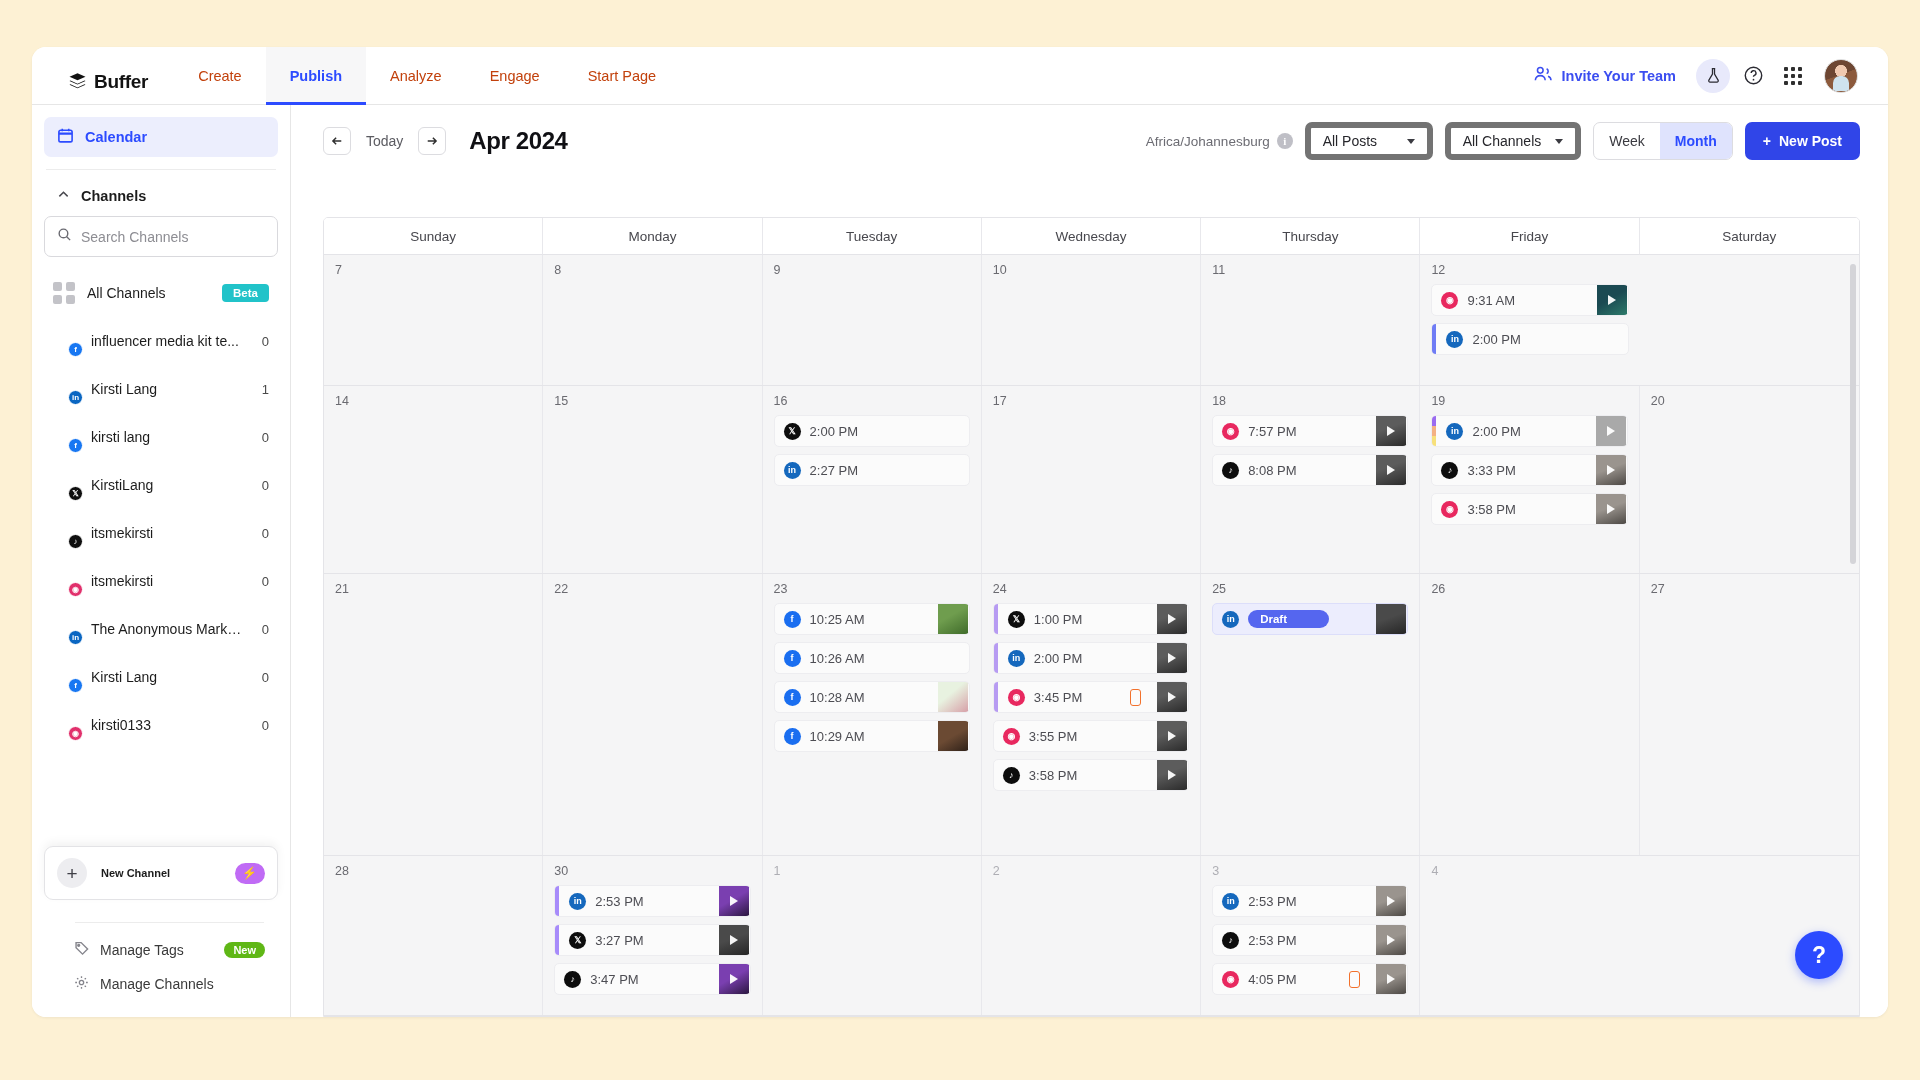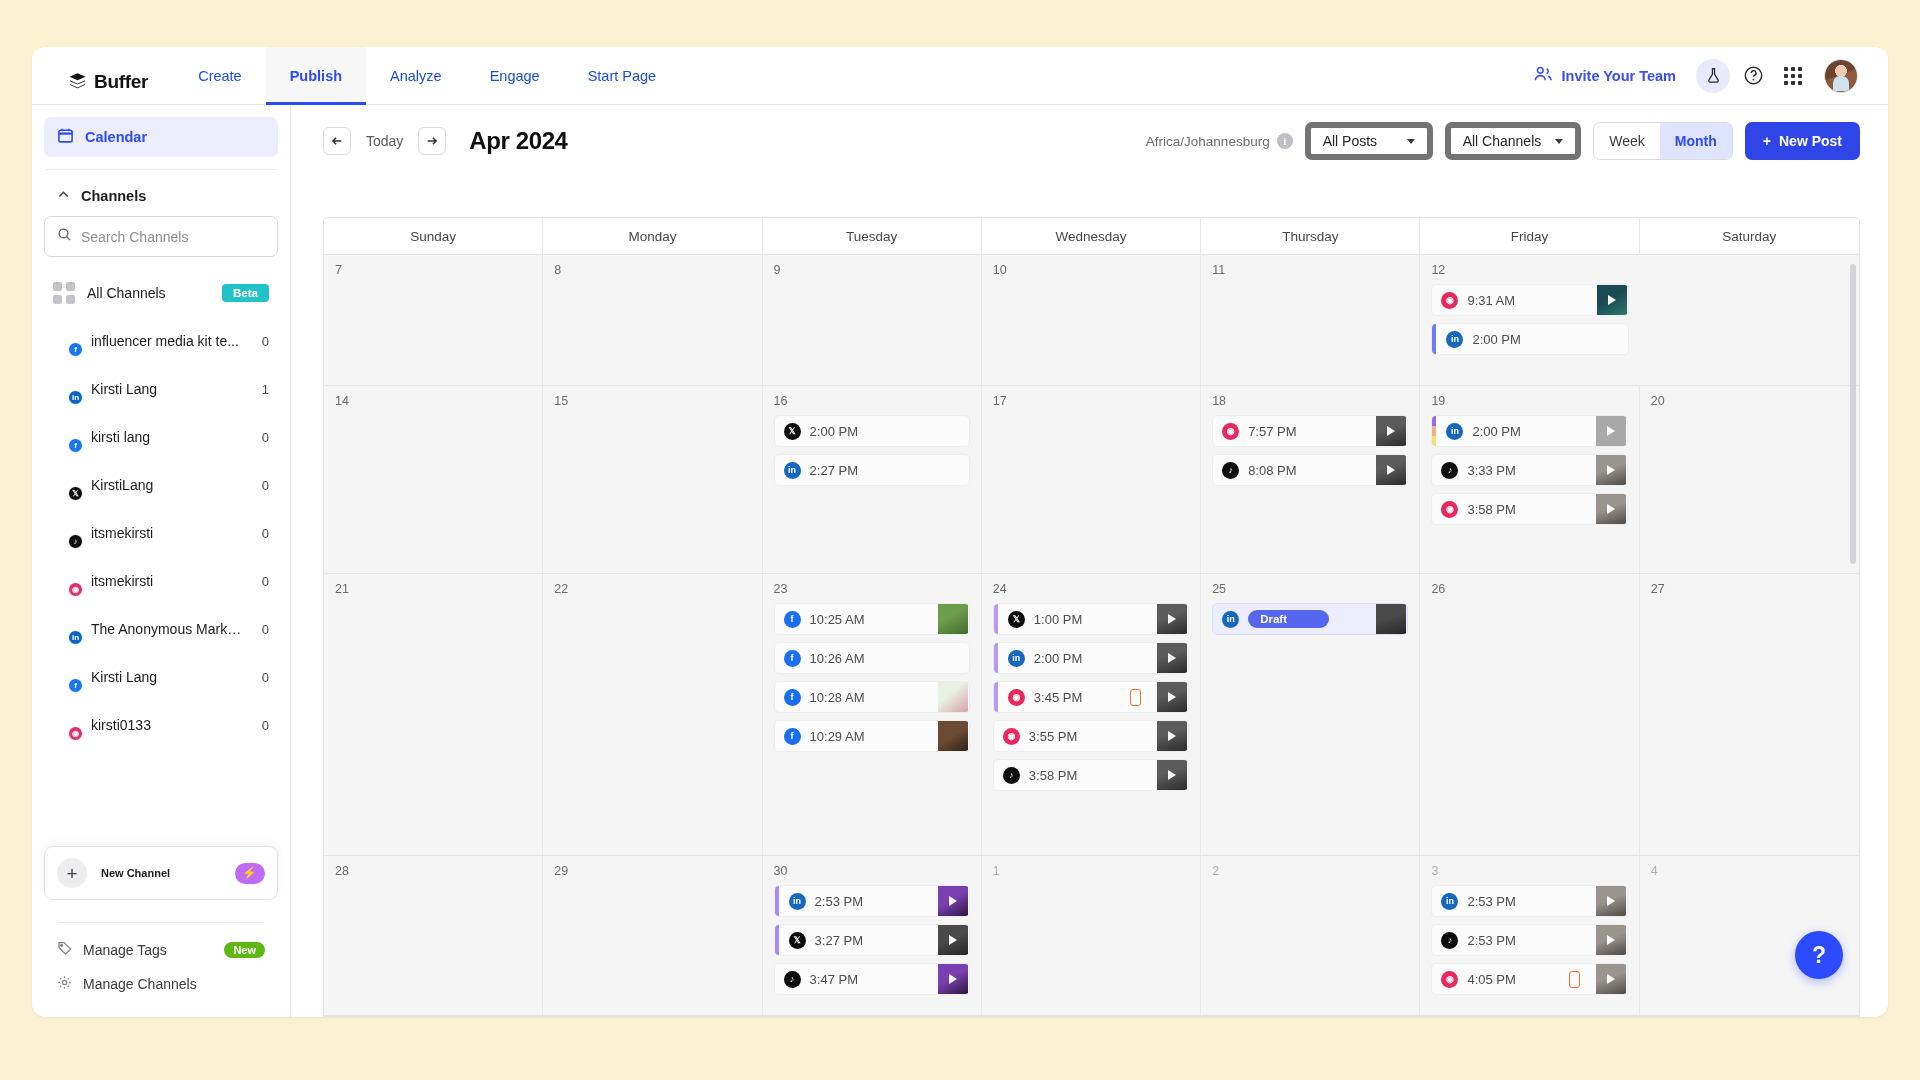--- a/index.html
+++ b/index.html
@@ -39,21 +39,21 @@
     font-size: 19px; font-weight: bold; color: #121212;
     letter-spacing: -0.3px;
     margin-top: 12px;
   }
   .brand svg { display:block; }
   .nav-items { display: flex; align-items: stretch; }
   .nav-item {
     display: flex; align-items: center;
     padding: 0 24px;
     font-size: 14.5px;
-    color: #1d4ed8;
+    color: #c2410c;
     cursor: pointer;
     position: relative;
   }
   .nav-item.active {
     color: #2c4bff;
     font-weight: bold;
     background: #f7f7f8;
   }
   .nav-item.active::after {
     content: "";
@@ -213,21 +213,21 @@
     width: 30px; height: 30px; border-radius: 50%;
     background: #ededf0; display: flex; align-items: center; justify-content: center;
     font-size: 19px; color: #3f3f46; line-height: 1;
   }
   .newchan-label { font-size: 11px; font-weight: bold; color: #1c1c1c; flex: 1; }
   .bolt-pill {
     width: 30px; height: 21px; border-radius: 11px;
     background: #c06bf5; display: flex; align-items: center; justify-content: center;
     color: #fff; font-size: 12px;
   }
-  .side-bottom { padding: 6px 12px 16px; }
+  .side-bottom { padding: 6px 12px 16px; margin-left: 17px; }
   .side-bottom-sep { height:1px; background:#ececec; margin: 16px 14px 10px; }
   .mini-link {
     display: flex; align-items: center; gap: 11px;
     height: 34px; padding: 0 13px; border-radius: 7px;
     font-size: 14px; color: #3a3a3a; cursor: pointer;
   }
 
   
   .main { flex: 1; display: flex; flex-direction: column; min-width: 0; min-height: 0; background:#fff;}
   .toolbar {
@@ -821,23 +821,20 @@
               <div class="cell">
                   <div class="daynum">27</div>
                 </div>
             </div>
 
             <div class="week w4">
               <div class="cell">
                   <div class="daynum">28</div>
                 </div>
               <div class="cell">
-                  <div class="daynum">29</div>
-                </div>
-              <div class="cell">
                 <div class="daynum">30</div>
                 <div class="post has-stripe">
                   <span class="tagstripe">
                       <i style="background:#a78bfa"></i>
                     </span>
                   <span class="chip c-linkedin">in</span>
                   <span class="ptime">2:53 PM</span>
                   <span class="thumb t-purple play"></span>
                 </div>
                 <div class="post has-stripe">

